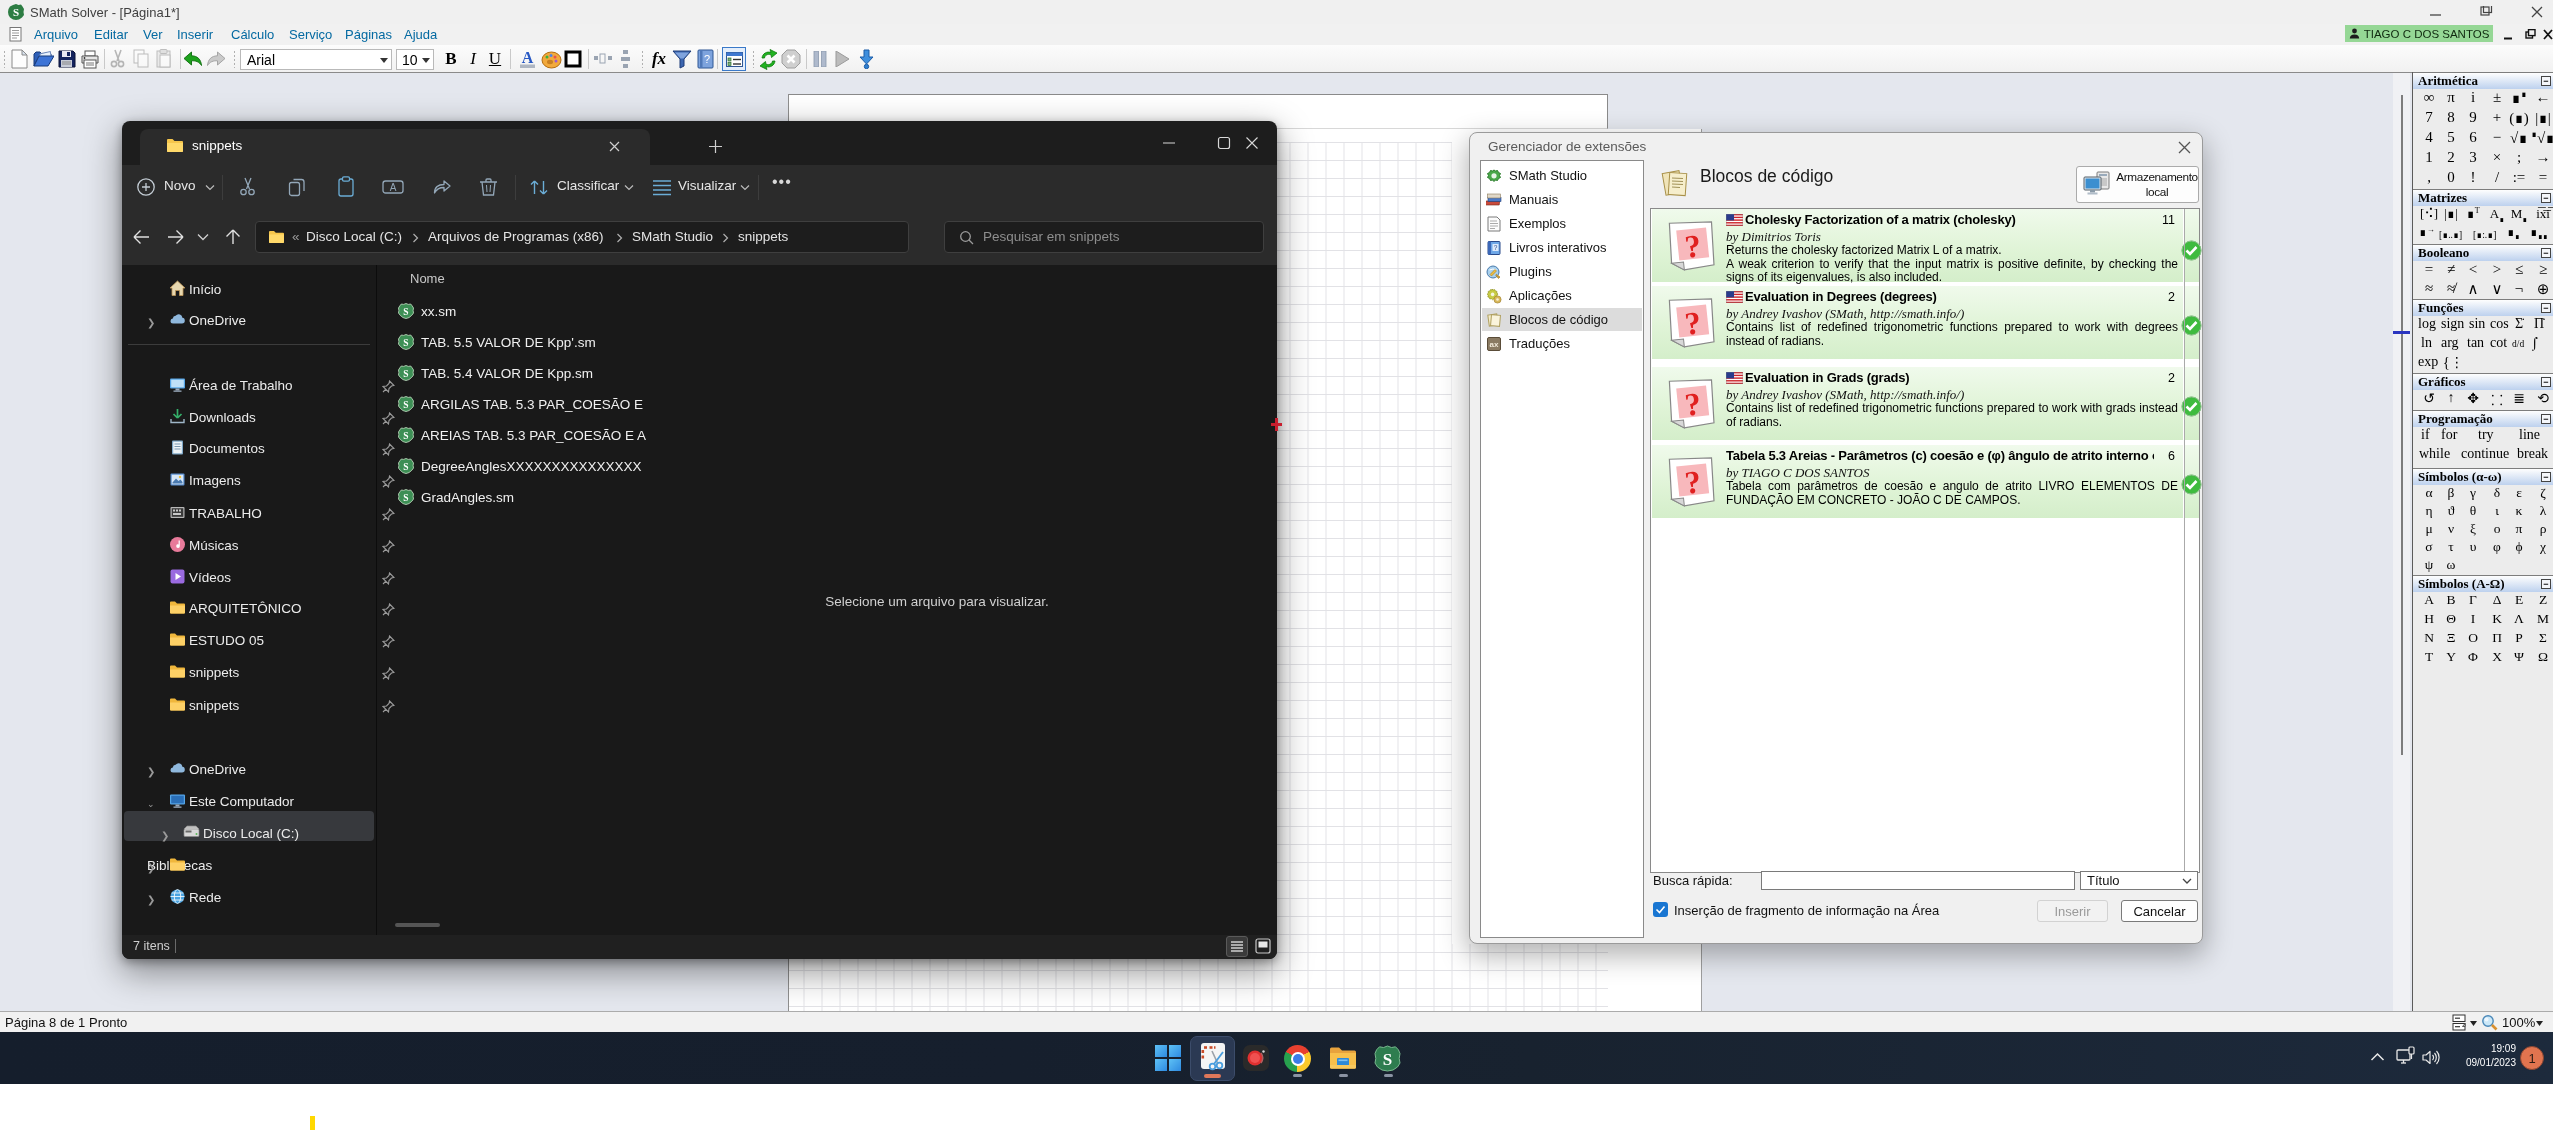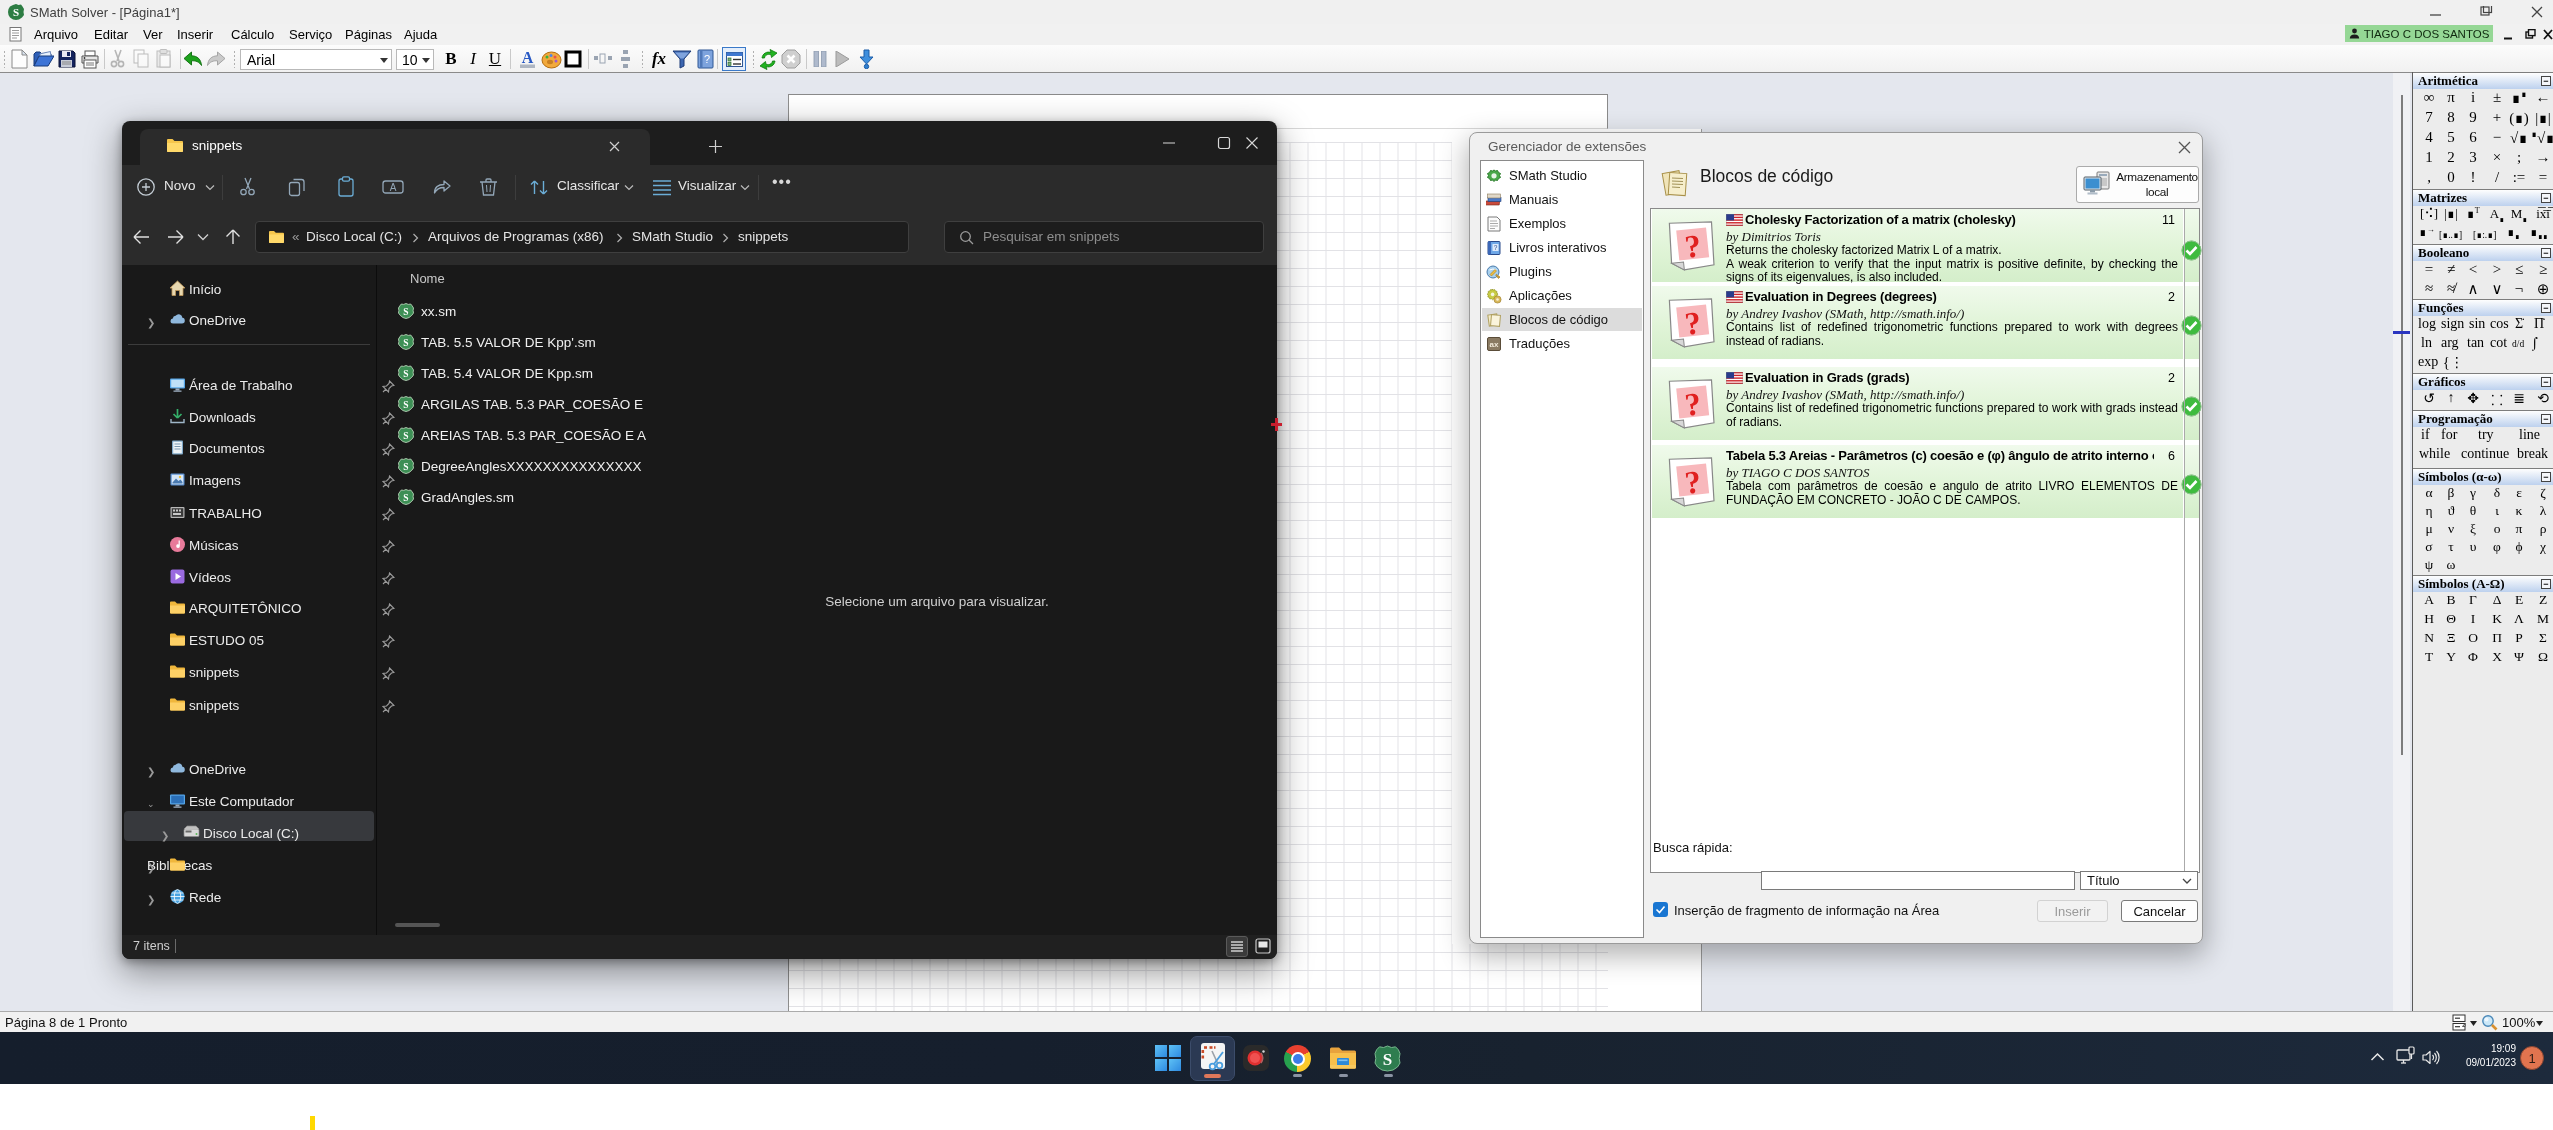--- a/index.html
+++ b/index.html
@@ -2,21 +2,21 @@
 <html><head><meta charset="utf-8">
 <style>
 *{margin:0;padding:0;box-sizing:border-box}
 html,body{width:2553px;height:1130px;overflow:hidden;background:#fff;font-family:"Liberation Sans",sans-serif;position:relative}
 .abs{position:absolute}
 .flex{display:flex;align-items:center}
 svg{display:block}
 
 #titlebar{left:0;top:0;width:2553px;height:24px;background:#f0f0f0}
 #menubar{left:0;top:24px;width:2553px;height:21px;background:#f1f1f1}
-.menuitem{position:absolute;top:3px;font-size:13px;color:#000000}
+.menuitem{position:absolute;top:3px;font-size:13px;color:#0369a1}
 #toolbar{left:0;top:45px;width:2553px;height:28px;background:linear-gradient(#fcfcfc,#f1f1f1);border-bottom:1px solid #8a8a8a}
 .tsep{position:absolute;top:4px;width:1px;height:20px;background:#c9c9c9}
 .tgrip{position:absolute;top:5px;width:3px;height:18px;background-image:radial-gradient(circle,#b0b0b0 34%,transparent 38%);background-size:3px 4px}
 .ticon{position:absolute;top:3px;width:22px;height:22px;display:flex;align-items:center;justify-content:center}
 
 #canvas{left:0;top:73px;width:2553px;height:938px;background:#e4e7ee;overflow:hidden}
 #pageW1{position:absolute;left:788px;top:21px;width:820px;height:35px;background:#fff;border-top:1px solid #8a8a8a;border-right:1px solid #8a8a8a;border-bottom:1px solid #d8d8d8}
 #pageW2{position:absolute;left:788px;top:56px;width:914px;height:882px;background:#fff;border-right:1px solid #9f9f9f}
 #grid{position:absolute;left:788px;top:69px;width:664px;height:869px;
  background-image:linear-gradient(#e2e2e6 1px,transparent 1px),linear-gradient(90deg,#e2e2e6 1px,transparent 1px);
@@ -927,21 +927,21 @@
     <div class="xstrip" style="top:236px">
         <svg style="position:absolute;left:-4px;top:29px" width="21" height="21" viewBox="0 0 21 21">
           <circle cx="10.5" cy="10.5" r="9.5" fill="#3fbb3f" stroke="#1e8a1e"></circle>
           <circle cx="10.5" cy="10.5" r="9.5" fill="none" stroke="#fff" stroke-width="1" opacity=".5"></circle>
           <path d="M5.5 10.5 L9 14 L15.5 7" fill="none" stroke="#fff" stroke-width="2.6"></path>
         </svg>
       </div>
     <div style="position:absolute;left:533px;top:0;width:1px;height:663px;background:#aaa"></div>
   </div>
 
-  <span style="position:absolute;left:183px;top:707px;font-size:13px;color:#111">Busca rápida:</span>
+  <span style="position:absolute;left:183px;top:740px;font-size:13px;color:#111">Busca rápida:</span>
   <div style="position:absolute;left:291px;top:738px;width:314px;height:19px;background:#fff;border:1px solid #7a7a7a"></div>
   <div style="position:absolute;left:610px;top:738px;width:118px;height:19px;background:#fff;border:1px solid #7a7a7a">
     <span style="position:absolute;left:6px;top:1px;font-size:13px;color:#111">Título</span>
     <svg style="position:absolute;right:5px;top:6px" width="10" height="6" viewBox="0 0 10 6">
         <path d="M1 1 L5 5 L9 1" fill="none" stroke="#444" stroke-width="1.3"></path>
       </svg>
   </div>
   <div style="position:absolute;left:183px;top:769px;width:15px;height:15px;background:#1976d2;border-radius:3px">
       <svg width="15" height="15" viewBox="0 0 15 15">
         <path d="M3.5 7.5 L6.5 10.5 L11.5 4.5" fill="none" stroke="#fff" stroke-width="1.6"></path>

